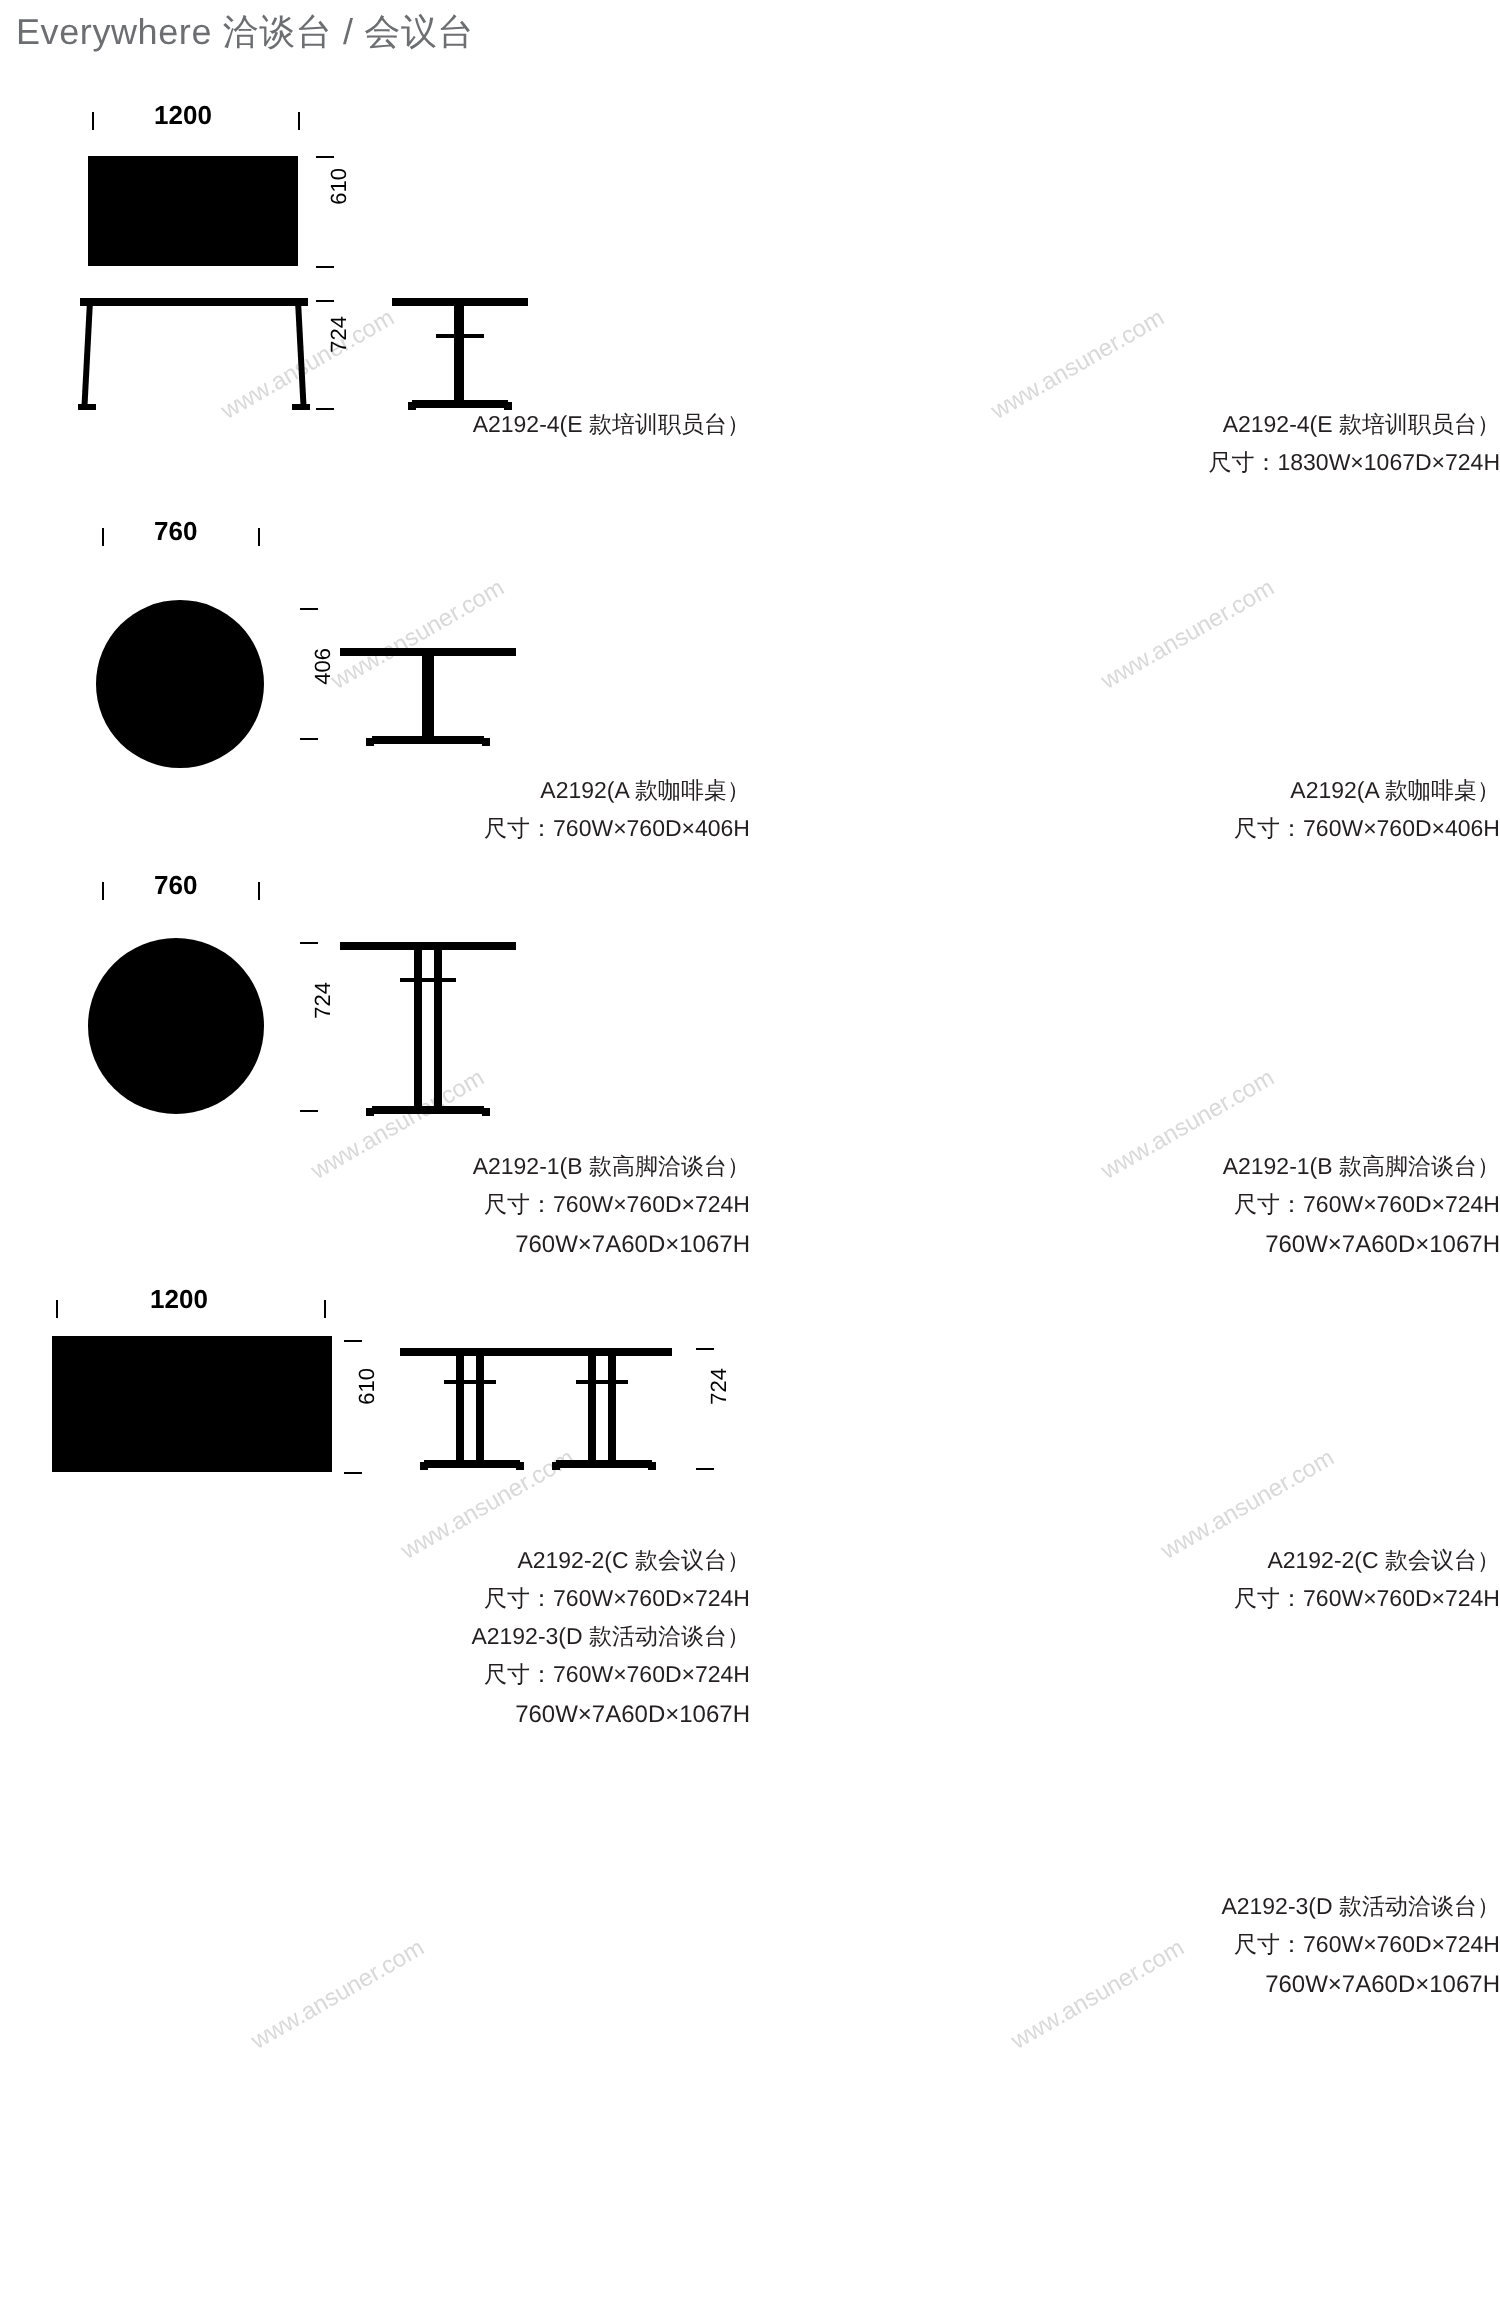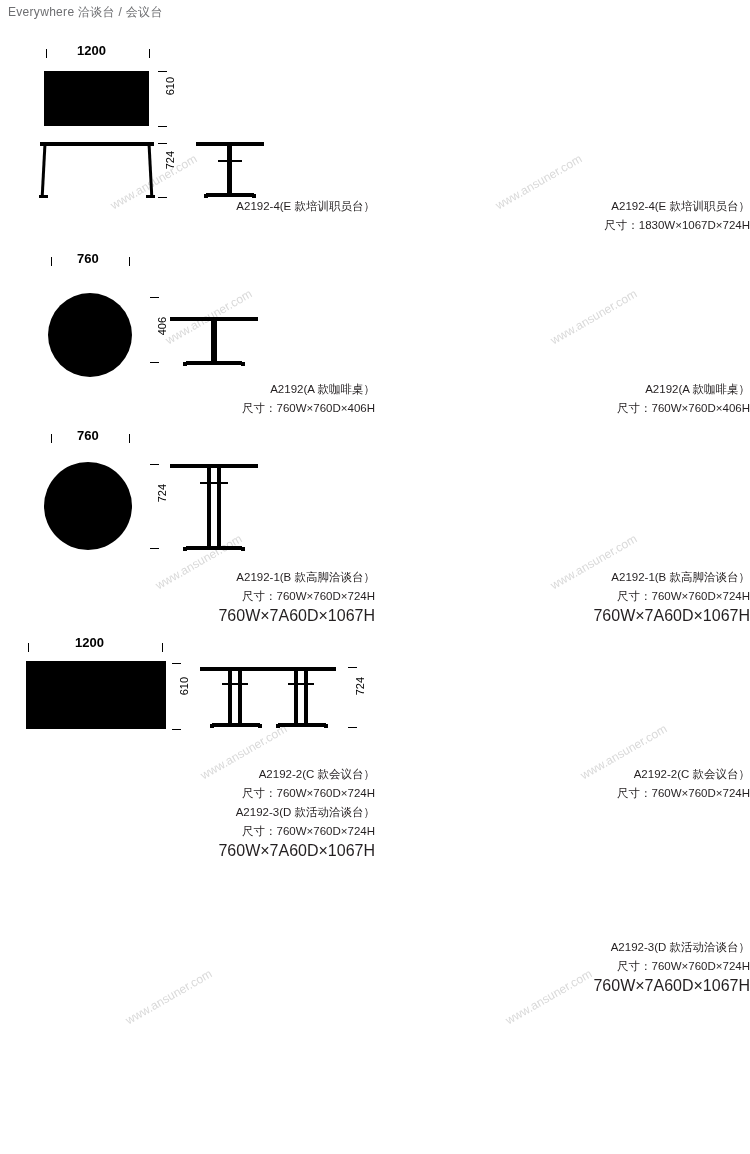--- a/index.html
+++ b/index.html
@@ -7,21 +7,21 @@
   body {
     width: 750px;
     height: 1154px;
     background: #ffffff;
     font-family: "Liberation Sans", sans-serif;
     color: #231f20;
     position: relative;
     overflow: hidden;
   }
   .page-header {
-    font-size: 12px;
+    font-size: 18px;
     color: #6d6e71;
     padding: 4px 8px 6px 8px;
     letter-spacing: .3px;
   }
   .grid {
     display: grid;
     grid-template-columns: 1fr 1fr;
     grid-template-rows: repeat(6, auto);
     width: 750px;
   }
@@ -35,21 +35,21 @@
     width: 100%;
   }
   .captions {
     text-align: right;
     font-size: 11.5px;
     line-height: 19px;
     color: #231f20;
   }
   .cap-title { font-size: 11.5px; }
   .cap-dim { font-size: 11.5px; }
-  .cap-dim2 { font-size: 16px; padding-left: 14px; }
+  .cap-dim2 { font-size: 12px; padding-left: 14px; }
   .rect { position:absolute; background:#000; }
   .circ { position:absolute; background:#000; border-radius:50%; }
 
   
   .dim {
     position:absolute;
     font-size:11px;
     color:#000;
     font-family:"Liberation Sans", sans-serif;
   }

